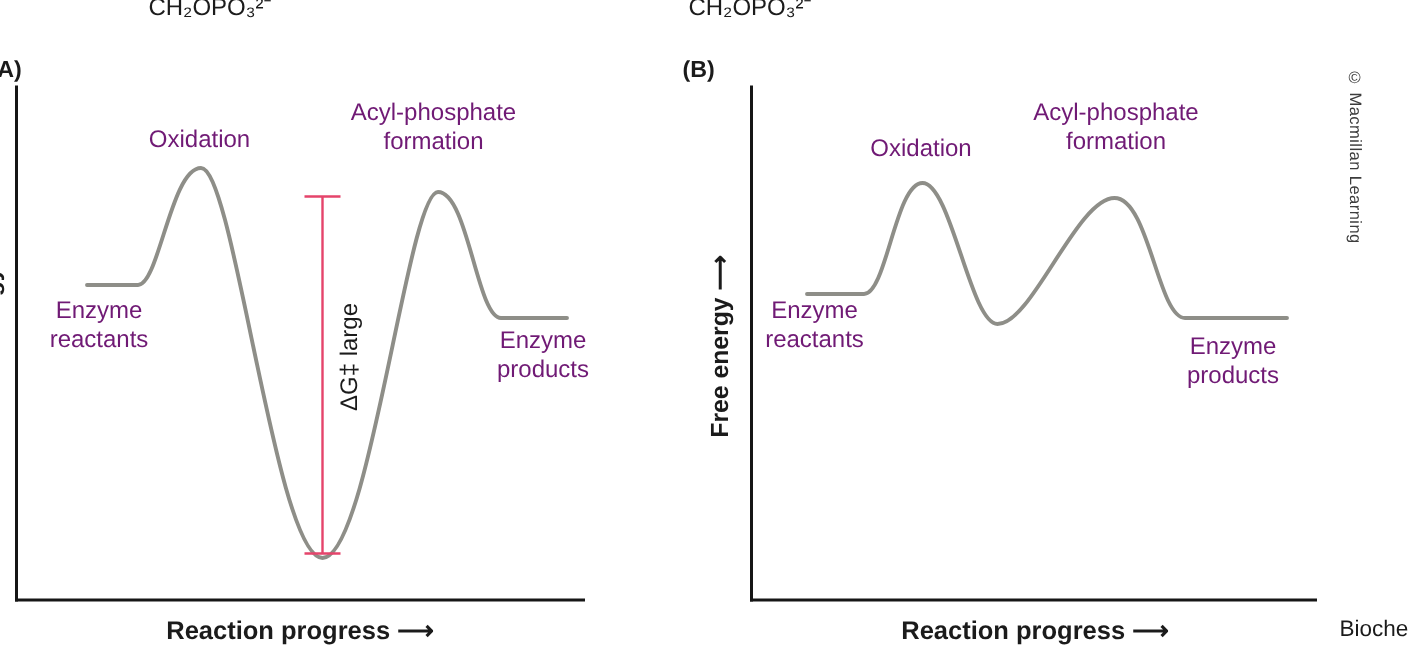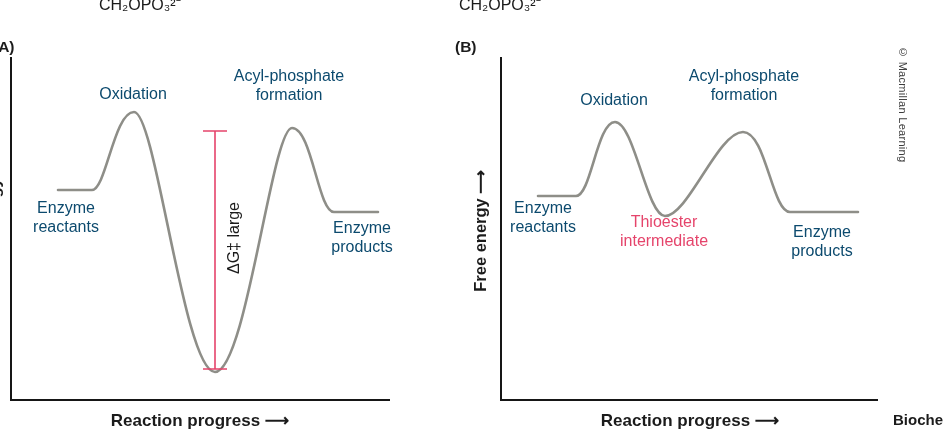--- a/index.html
+++ b/index.html
@@ -3,39 +3,39 @@
 <meta charset="utf-8">
 <style>
   html,body{margin:0;padding:0;background:#fff;}
   .stage{
     position:relative;width:952px;height:434px;background:#ffffff;
     overflow:hidden;font-family:"Liberation Sans",sans-serif;color:#1b1b1b;
   }
   svg.overlay{position:absolute;left:0;top:0;pointer-events:none;}
   .axis{position:absolute;background:#161616;}
   .lbl{
-    position:absolute;font-size:16px;line-height:19px;color:#0c4a6e;
+    position:absolute;font-size:16px;line-height:19px;color:#701a75;
     white-space:pre-line;text-align:center;transform:translateX(-50%);
   }
   .panel-label{position:absolute;font-weight:700;font-size:15.5px;}
   .accent{color:#e5446b;}
   .xaxis-label{
     position:absolute;transform:translateX(-50%);font-weight:700;
     font-size:17px;white-space:nowrap;
   }
   .vert{position:absolute;writing-mode:vertical-rl;}
   .vert.up{transform:rotate(180deg);}
   .yaxis-label{font-weight:700;font-size:16.5px;white-space:nowrap;}
   .rot-annot{
     position:absolute;transform:translate(-50%,-50%) rotate(-90deg);
     white-space:nowrap;font-size:16px;color:#1b1b1b;
   }
   .formula{position:absolute;transform:translateX(-50%);font-size:16px;white-space:nowrap;}
   .credit{position:absolute;font-size:11px;color:#3c3c3c;letter-spacing:.3px;}
-  .footer-text{position:absolute;font-weight:700;font-size:15px;white-space:nowrap;}
+  .footer-text{position:absolute;font-weight:400;font-size:15px;white-space:nowrap;}
 </style>
 </head>
 <body>
 
 <div class="stage">
 
   <svg class="overlay" width="952" height="434" viewBox="0 0 952 434">
     <path fill="none" stroke-width="2.6" stroke-linecap="round" stroke-linejoin="round" d="M 58 190 L 92 190 C 106 190 114 112 134 112 C 156 112 184 372 215 372 C 246 372 272 128 292 128 C 312 128 318 212 334 212 L 378 212" stroke="#8e8e88"></path>
     <path fill="none" stroke-width="2.6" stroke-linecap="round" stroke-linejoin="round" d="M 538 196 L 576 196 C 591 196 597 122 615 122 C 634 122 647 216 665 216 C 688 216 718 132 743 132 C 766 132 772 212 790 212 L 858 212" stroke="#8e8e88"></path>
     <path fill="none" stroke-width="1.6" d="M 203 131 L 227 131 M 215 131 L 215 369 M 203 369 L 227 369" stroke="#e5446b"></path>
@@ -69,22 +69,20 @@
   <div class="vert up yaxis-label" style="left:470px;top:170px;">Free energy ⟶</div>
 
   <div class="axis" style="left:500px;top:57px;width:2px;height:344px;"></div>
   <div class="axis" style="left:500px;top:399px;width:378px;height:2px;"></div>
 
   <div class="lbl" style="left:614px;top:90px;">Oxidation</div>
   <div class="lbl" style="left:744px;top:66px;">Acyl-phosphate
 formation</div>
   <div class="lbl" style="left:543px;top:198px;">Enzyme
 reactants</div>
-  <div class="lbl accent" style="left:664px;top:212px;">Thioester
-intermediate</div>
   <div class="lbl" style="left:822px;top:222px;">Enzyme
 products</div>
 
   <div class="xaxis-label" style="left:690px;top:410px;">Reaction progress ⟶</div>
 
   <div class="vert credit" style="left:897px;top:46px;">© Macmillan Learning</div>
 
   <div class="footer-text" style="left:893px;top:411px;">Bioche</div>
 
 </div>

